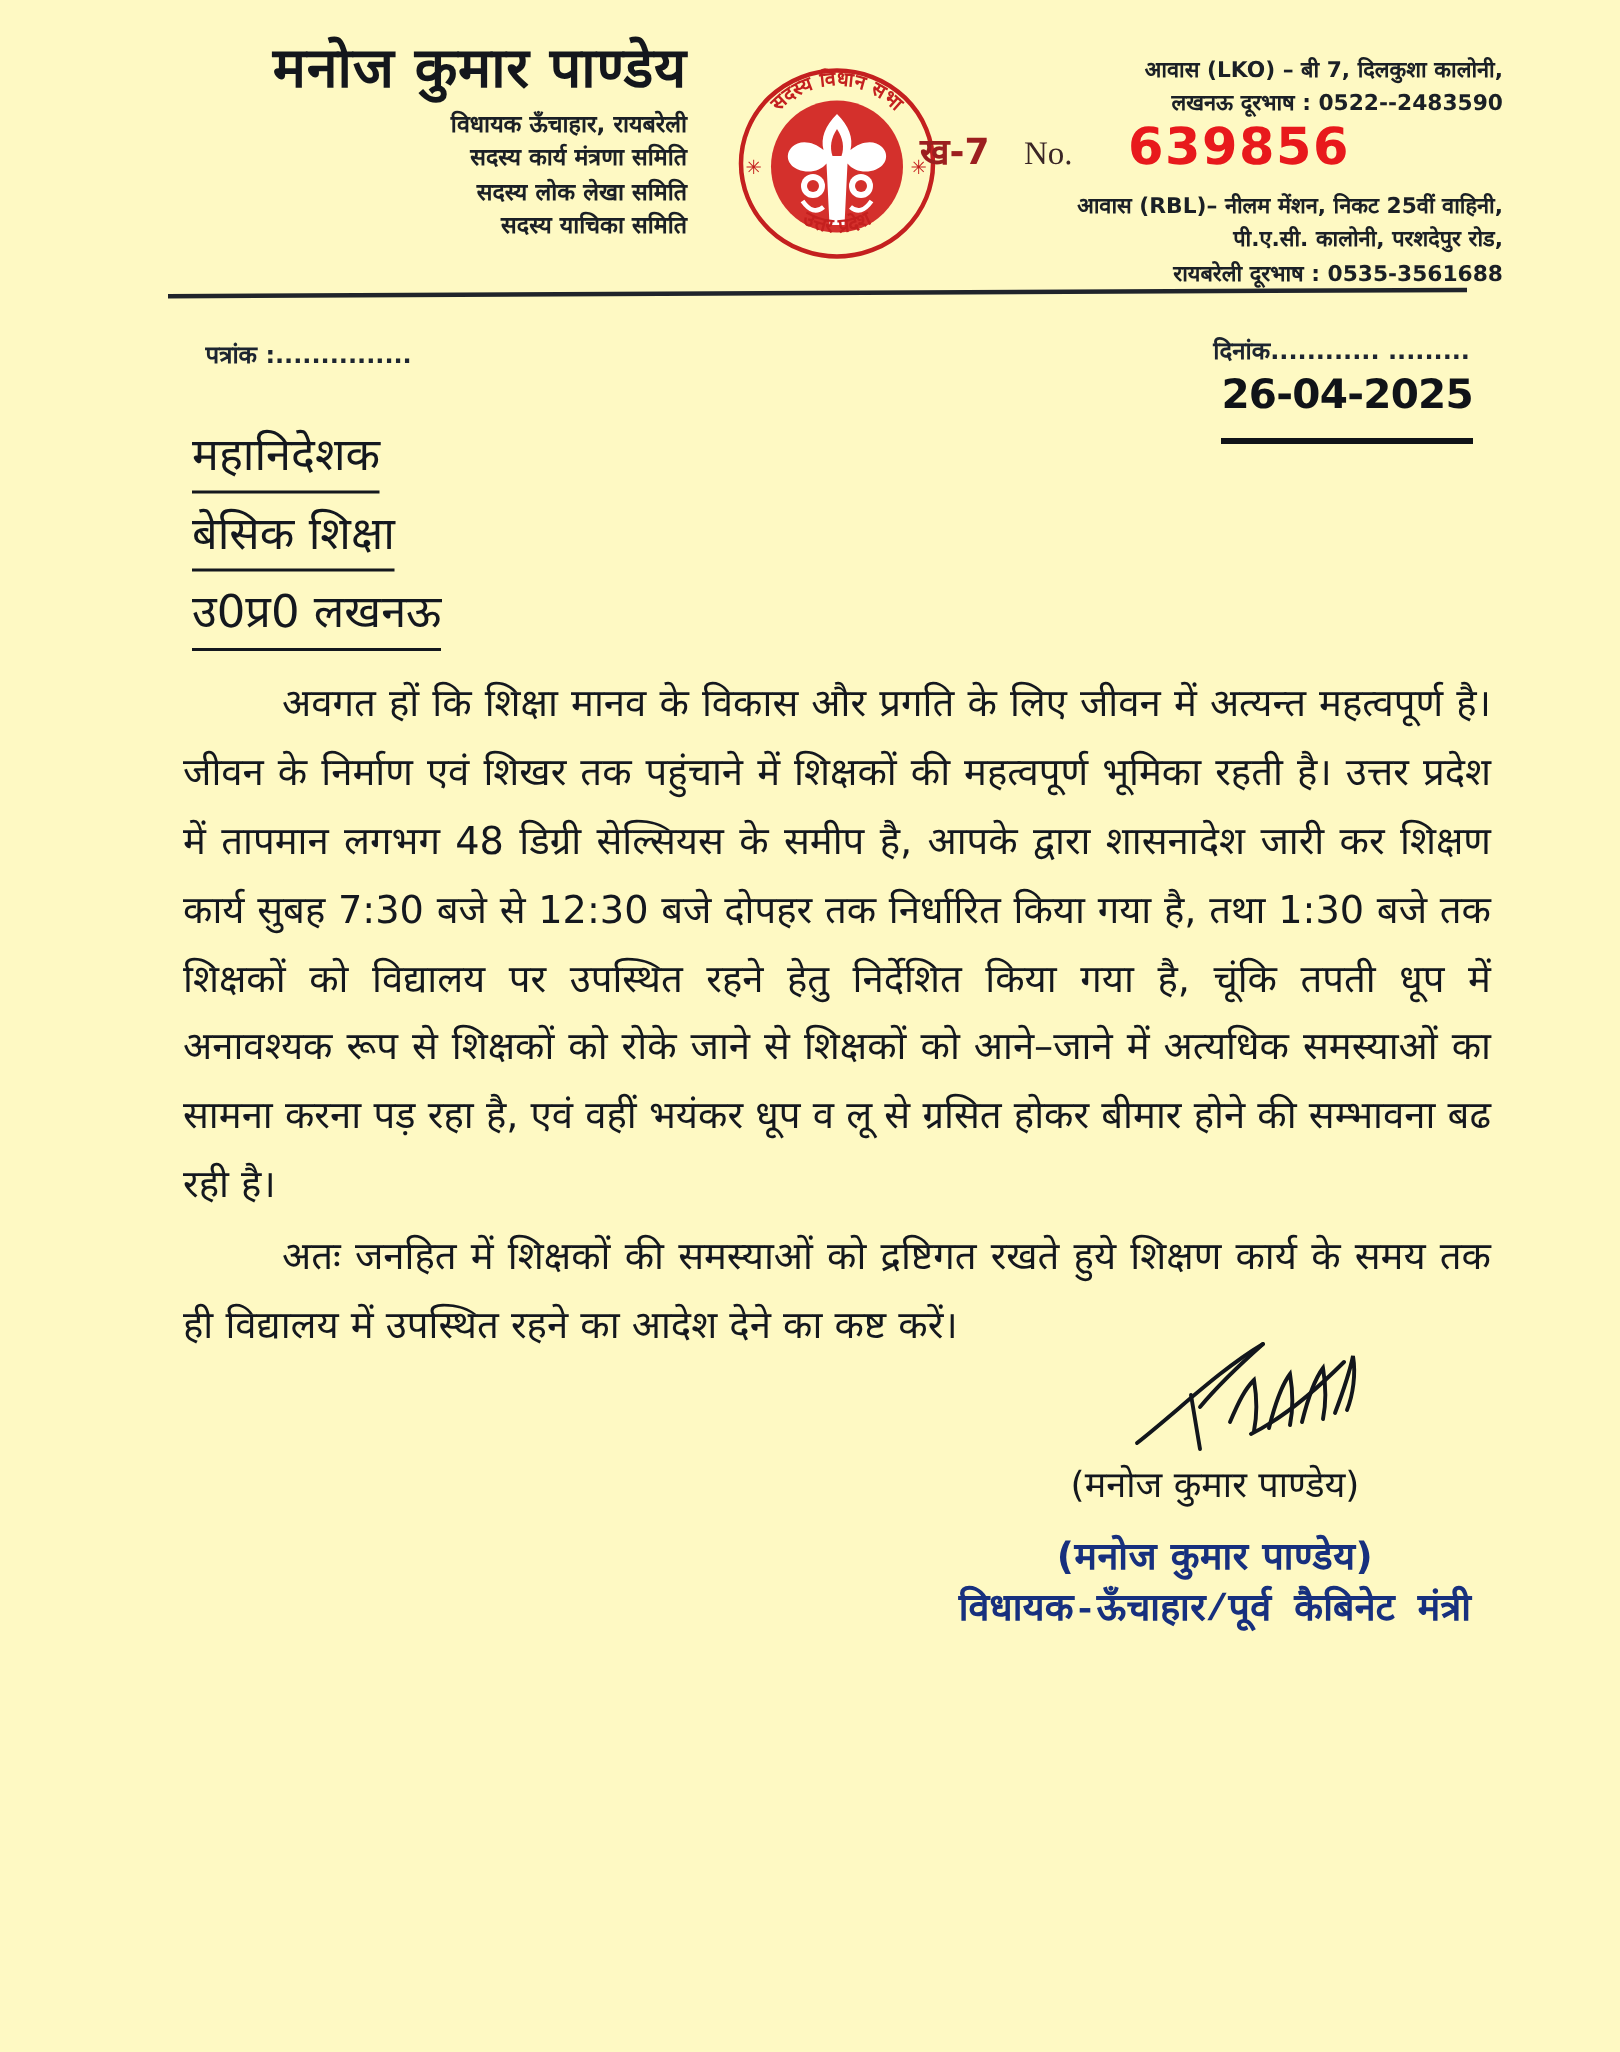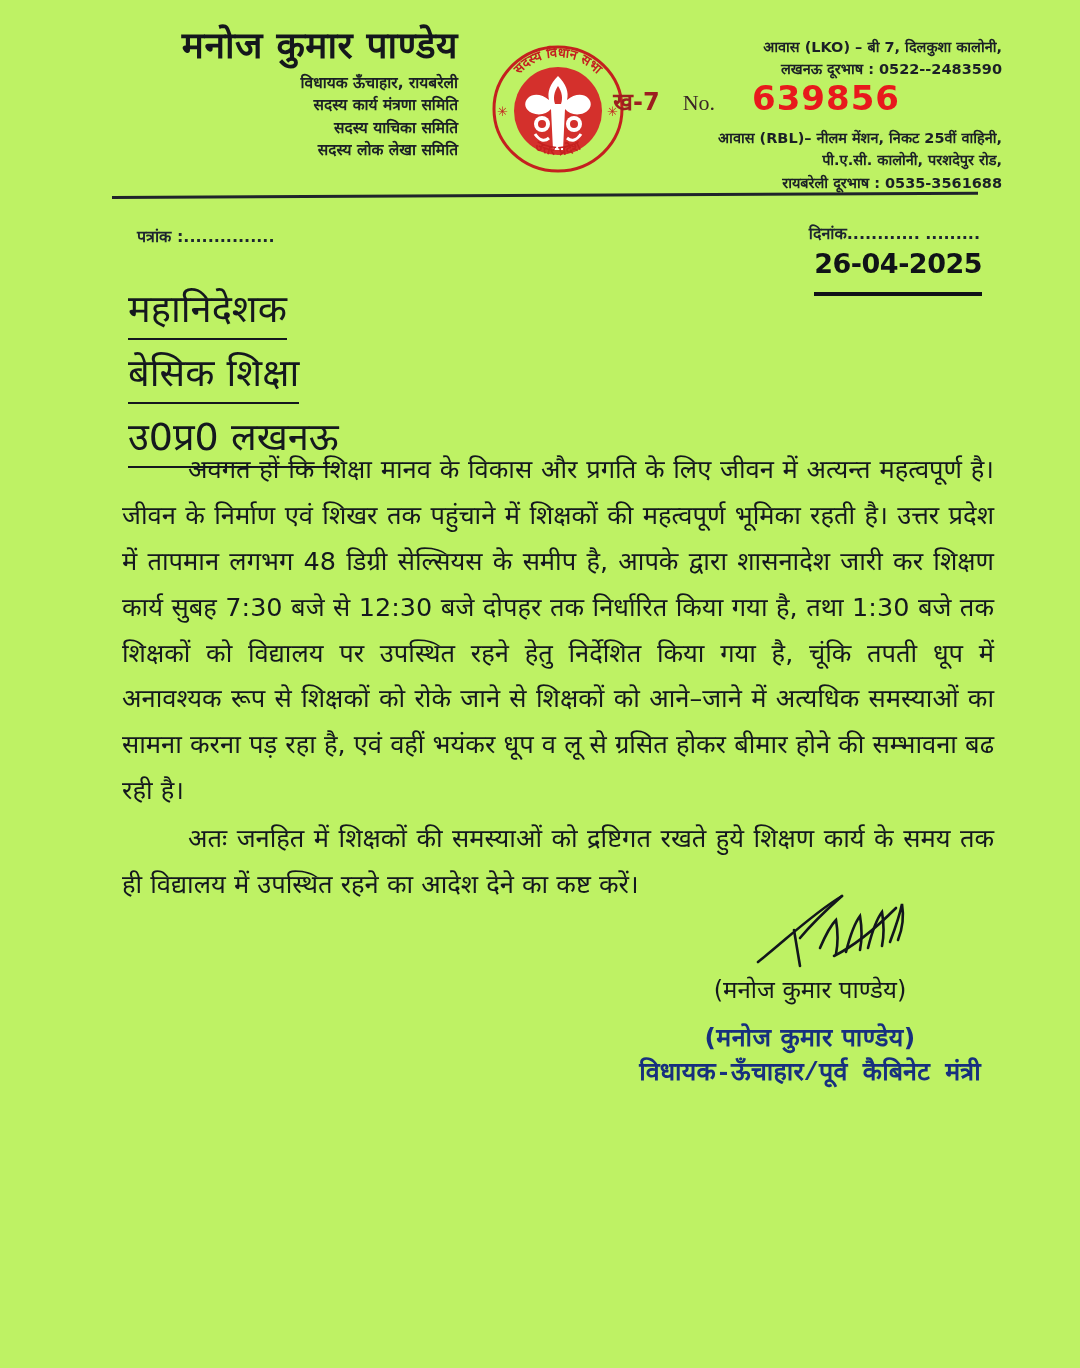--- a/index.html
+++ b/index.html
@@ -5,21 +5,21 @@
 <style>
   html, body {
     margin: 0;
     padding: 0;
     background: #ffffff;
   }
   .page {
     position: relative;
     width: 1080px;
     height: 1368px;
-    background: #bef264;
+    background: #fef9c3;
     overflow: hidden;
     font-family: "Liberation Sans", "DejaVu Sans", sans-serif;
     color: #15181d;
   }
 
   
   .letterhead {
     position: absolute;
     left: 0; top: 0;
     width: 1080px;
@@ -155,21 +155,21 @@
 
   
   .addressee {
     position: absolute;
     left: 128px;
     top: 283px;
   }
   .addressee div {
     display: table;
     font-family: "DejaVu Sans", sans-serif;
-    font-size: 38px;
+    font-size: 30px;
     font-weight: 400;
     line-height: 1.42;
     color: #14181e;
     border-bottom: 2px solid #14181e;
     margin-bottom: 7px;
     padding-bottom: 1px;
     white-space: nowrap;
   }
 
   
@@ -246,22 +246,22 @@
 
 <div class="page">
 
   <div class="letterhead">
 
     <div class="lh-left">
       <div class="lh-name">मनोज कुमार पाण्डेय</div>
       <div class="lh-sub">
         <div>विधायक ऊँचाहार, रायबरेली</div>
         <div>सदस्य कार्य मंत्रणा समिति</div>
+        <div>सदस्य लोक लेखा समिति</div>
         <div>सदस्य याचिका समिति</div>
-        <div>सदस्य लोक लेखा समिति</div>
       </div>
     </div>
 
     <div class="emblem">
       <svg viewBox="0 0 142 142" xmlns="http://www.w3.org/2000/svg">
         <defs>
           <path id="arcTop" d="M 19,71 A 52,52 0 0 1 123,71"></path>
           <path id="arcBot" d="M 25,71 A 46,46 0 0 0 117,71"></path>
         </defs>
         <ellipse cx="71" cy="71" rx="64" ry="62" fill="none" stroke="#c4201f" stroke-width="3"></ellipse>

